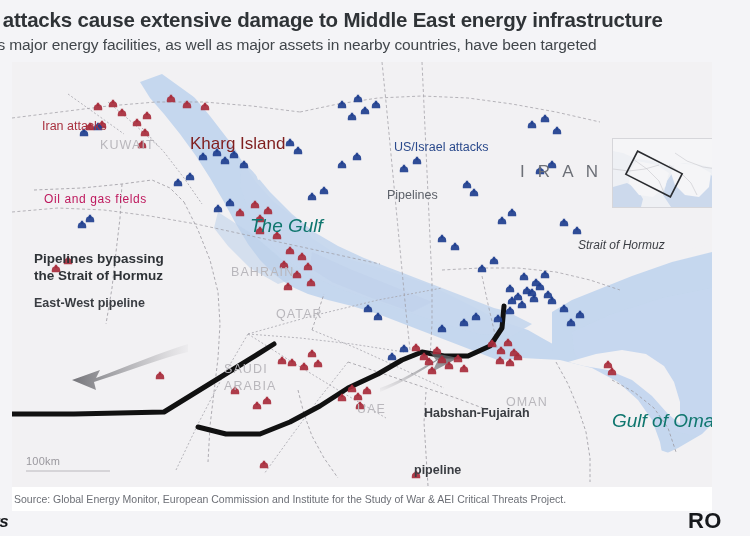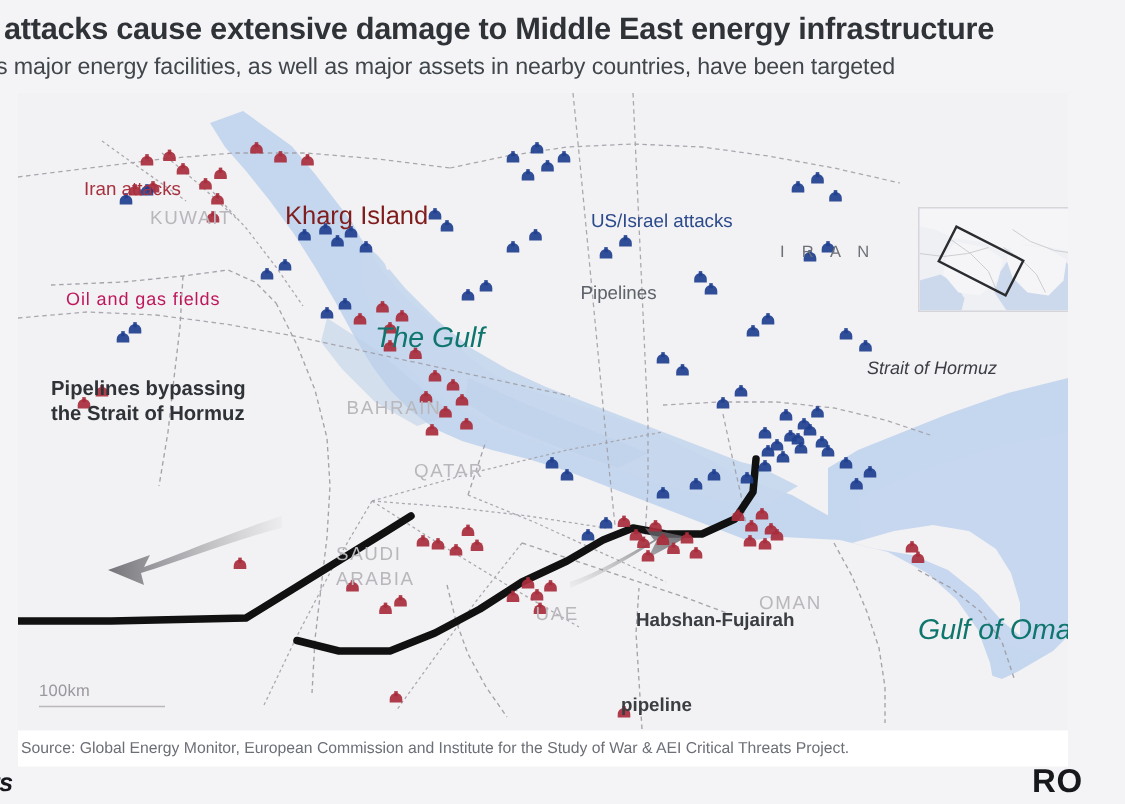--- a/index.html
+++ b/index.html
@@ -29,21 +29,21 @@
     background:#f2f1f3;overflow:hidden;
   }
   .map-svg{position:absolute;left:0;top:0;width:700px;height:425px;}
 
   
   .mlabel{position:absolute;white-space:nowrap;}
   .lbl-country{
     font-size:12.5px;color:#b9b7bc;letter-spacing:1.1px;
   }
   .lbl-iran{
-    font-size:11px;color:#6d7077;letter-spacing:4.2px;font-weight:normal;
+    font-size:17px;color:#6d7077;letter-spacing:4.2px;font-weight:normal;
   }
   .lbl-water{
     font-size:19px;color:#0f766e;font-style:italic;margin-top:28px;
   }
   .lbl-water-sm{
     font-size:12px;color:#4a6fa8;font-style:italic;
   }
   .lbl-red{
     font-size:12.5px;color:#a8313f;
   }
@@ -738,21 +738,21 @@
         <g stroke="#c8c8cd" stroke-width="0.6" fill="none">
           <path d="M20,20 L34,30 L46,42 L52,56"></path>
           <path d="M56,26 L68,34 L78,44 L84,56"></path>
           <path d="M0,30 L16,32 L32,30 L46,26"></path>
           <path d="M62,14 L74,22 L90,28 L104,30"></path>
         </g>
         <rect x="16" y="22" width="50" height="26" fill="none" stroke="#2a2c30" stroke-width="1.6" transform="rotate(27 41 35)"></rect>
       </svg>
     </div>
 
-    <div class="mlabel lbl-red" style="left:44px;top:57px;">Iran attacks</div>
+    <div class="mlabel lbl-red" style="left:30px;top:57px;">Iran attacks</div>
 
     <div class="mlabel lbl-blue" style="left:382px;top:78px;">US/Israel attacks</div>
 
     <div class="mlabel lbl-faint" style="left:32px;top:130px;">Oil and gas fields</div>
 
     <div class="mlabel lbl-grey" style="left:375px;top:126px;">Pipelines</div>
 
     <div class="mlabel lbl-grey-lg" style="left:178px;top:72px;">Kharg Island</div>
 
     <div class="mlabel lbl-water" style="left:238px;top:125px;">The Gulf</div>
@@ -772,20 +772,21 @@
     <div class="mlabel lbl-country" style="left:212px;top:300px;">SAUDI</div>
     <div class="mlabel lbl-country" style="left:212px;top:317px;">ARABIA</div>
 
     <div class="mlabel lbl-country" style="left:345px;top:340px;">UAE</div>
 
     <div class="mlabel lbl-country" style="left:494px;top:333px;">OMAN</div>
 
     <div class="mlabel lbl-bold" style="left:22px;top:188px;">Pipelines bypassing</div>
     <div class="mlabel lbl-bold" style="left:22px;top:205px;">the Strait of Hormuz</div>
 
+    <div class="mlabel lbl-bold-sm" style="left:22px;top:233px;">East-West pipeline</div>
 
     <div class="mlabel lbl-bold-sm" style="left:402px;top:343px;margin-left:10px;">Habshan-Fujairah</div>
     <div class="mlabel lbl-bold-sm" style="left:402px;top:359px;margin-top:41px;">pipeline</div>
 
     <div class="mlabel lbl-scale" style="left:14px;top:393px;">100km</div>
   </div>
 
   <div class="white-strip"></div>
   <div class="source">Source: Global Energy Monitor, European Commission and Institute for the Study of War &amp; AEI Critical Threats Project.</div>
   <div class="brand-left">ers</div>

